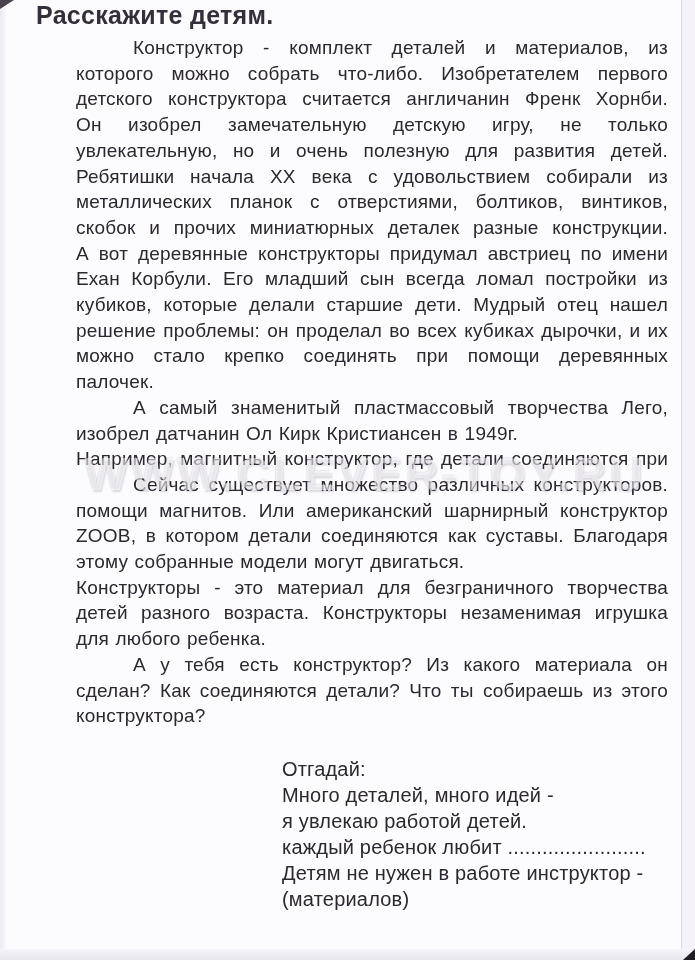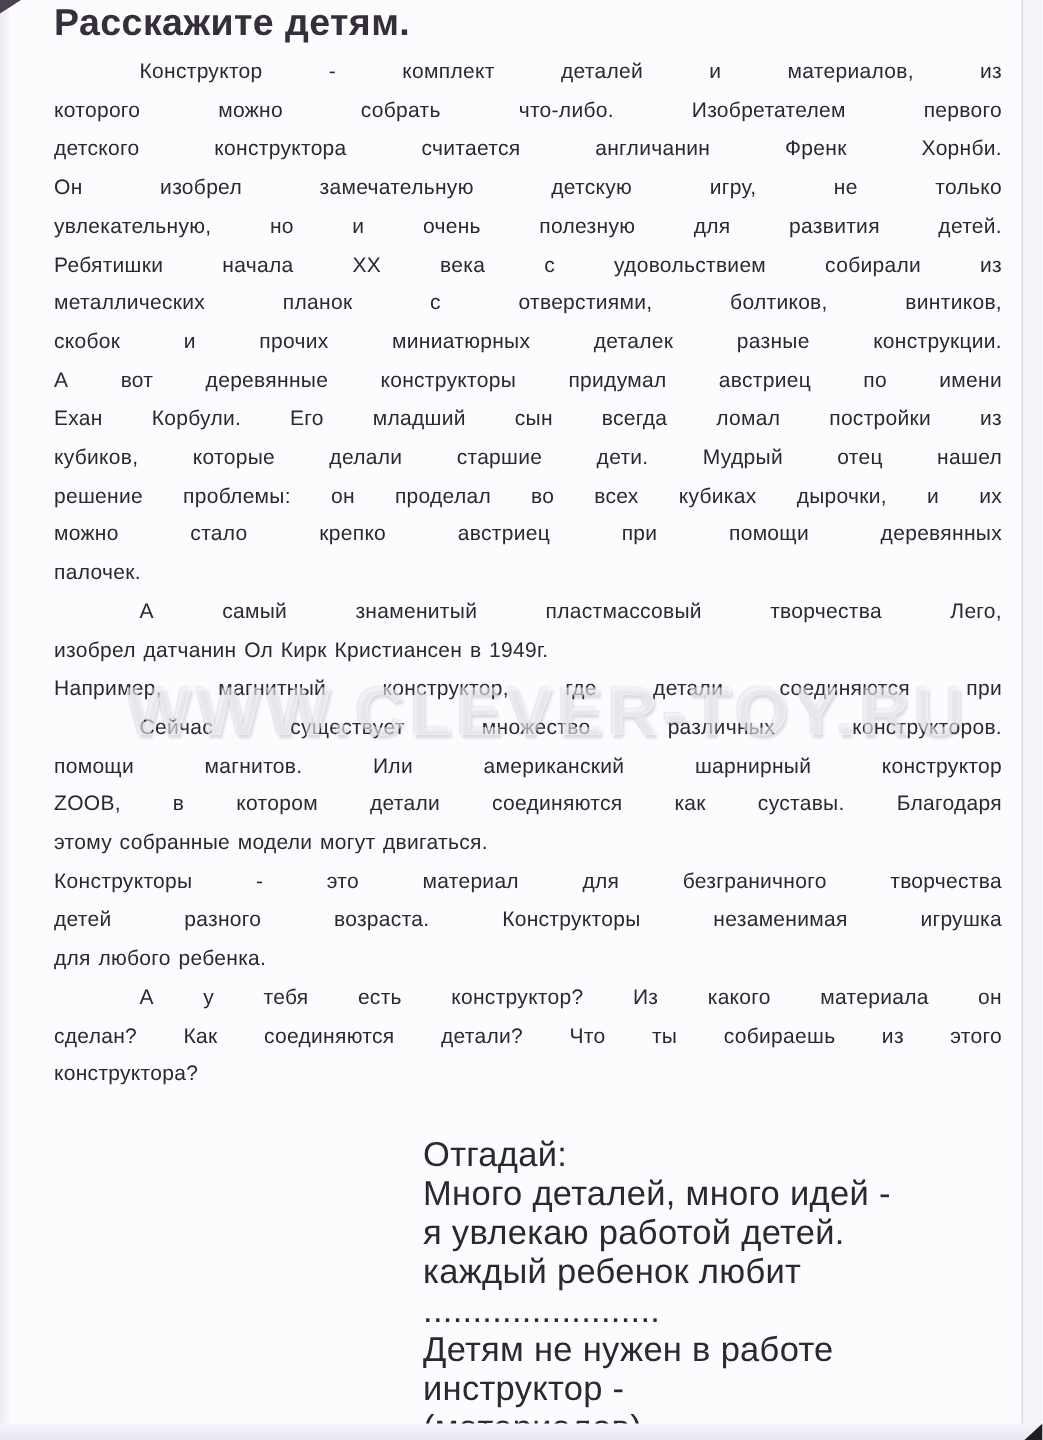--- a/index.html
+++ b/index.html
@@ -49,37 +49,38 @@
   .title {
     margin: 0 0 5px 0;
     font-size: 25px;
     line-height: 30px;
     font-weight: 700;
     letter-spacing: 0.3px;
     color: #342f3b;
   }
   .para { margin: 0; }
   .line {
-    font-size: 14px;
+    font-size: 19px;
     line-height: 25.7px;
     text-align: justify;
     text-align-last: justify;
     letter-spacing: 0.2px;
     word-spacing: 1px;
     overflow: hidden;
     white-space: normal;
+    margin-left: 40px;
   }
   .line.last { text-align-last: left; }
   .line.indent { padding-left: 57px; }
   .riddle {
     margin-top: 27px;
     margin-left: 246px;
   }
   .riddle .rline {
-    font-size: 23px;
+    font-size: 20px;
     line-height: 26px;
     letter-spacing: 0.2px;
     text-align: left;
   }
   .watermark {
     position: absolute;
     left: 55px; right: 20px; top: 447px;
     text-align: center;
     font-size: 46px;
     font-weight: 700;
@@ -106,21 +107,21 @@
           <div class="line">детского конструктора считается англичанин Френк Хорнби.</div>
           <div class="line">Он изобрел замечательную детскую игру, не только</div>
           <div class="line">увлекательную, но и очень полезную для развития детей.</div>
           <div class="line">Ребятишки начала XX века с удовольствием собирали из</div>
           <div class="line">металлических планок с отверстиями, болтиков, винтиков,</div>
           <div class="line">скобок и прочих миниатюрных деталек разные конструкции.</div>
           <div class="line">А вот деревянные конструкторы придумал австриец по имени</div>
           <div class="line">Ехан Корбули. Его младший сын всегда ломал постройки из</div>
           <div class="line">кубиков, которые делали старшие дети. Мудрый отец нашел</div>
           <div class="line">решение проблемы: он проделал во всех кубиках дырочки, и их</div>
-          <div class="line">можно стало крепко австриец при помощи деревянных</div>
+          <div class="line">можно стало крепко соединять при помощи деревянных</div>
           <div class="line last">палочек.</div>
         </div>
         <div class="para">
           <div class="line indent">А самый знаменитый пластмассовый творчества Лего,</div>
           <div class="line last">изобрел датчанин Ол Кирк Кристиансен в 1949г.</div>
         </div>
         <div class="para">
           <div class="line">Например, магнитный конструктор, где детали соединяются при</div>
           <div class="line indent">Сейчас существует множество различных конструкторов.</div>
           <div class="line">помощи магнитов. Или американский шарнирный конструктор</div>

